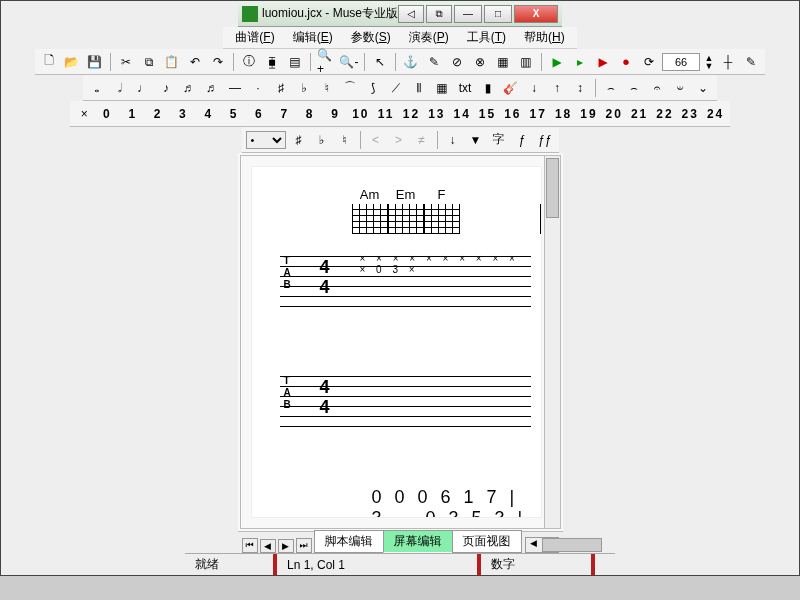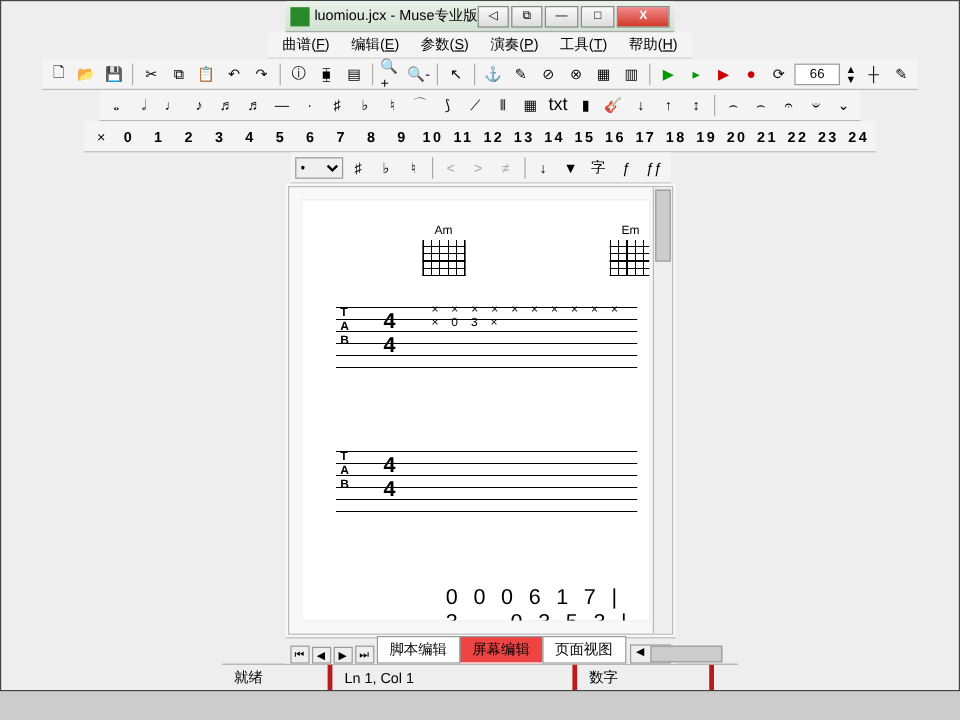--- a/index.html
+++ b/index.html
@@ -24,21 +24,21 @@
 .tab-strip { height: 22px; background: #eee; display: flex; align-items: flex-end; padding: 0 4px; font-size: 12px; border-top: 1px solid #bbb; }
 .tab-strip .tab { padding: 2px 10px; border: 1px solid #999; background: #fff; margin-right: -1px; cursor: default; position: relative; }
 .tab-strip .nav { width: 16px; text-align: center; border: 1px solid #999; background: #eee; margin-right: 2px; font-size: 9px; padding: 1px 0; }
 .tab-strip .scrollbar { flex: 1; height: 16px; background: #eee; border: 1px solid #999; margin-left: 4px; display: flex; }
 .tab-strip .scrollbar .arrow { width: 16px; text-align: center; font-size: 9px; }
 .tab-strip .scrollbar .track { flex: 1; background: #f4f4f4; position: relative; }
 .tab-strip .scrollbar .thumb { position: absolute; left: 0; width: 60px; background: #ccc; border: 1px solid #999; height: 100%; }
 .statusbar { height: 22px; background: #eee; display: flex; align-items: center; font-size: 12px; border-top: 1px solid #aaa; gap: 44px; }
 .statusbar .cell { padding: 0 10px; border-left: 4px solid #b91c1c; height: 100%; display: flex; align-items: center; }
 
-.chord-row { position: absolute; top: 20px; left: 100px; right: 0; display: flex; gap: 120px; font-family: Arial; font-size: 10px; }
+.chord-row { position: absolute; top: 20px; left: 100px; right: 0; display: flex; font-family: Arial; font-size: 13px; }
 .chord-d { text-align: center; }
 .chord-d .grid { width: 36px; height: 30px; background: repeating-linear-gradient(0deg,#000 0,#000 1px,transparent 1px,transparent 6px), repeating-linear-gradient(90deg,#000 0,#000 1px,transparent 1px,transparent 7px); margin: 2px auto 0; }
 .staff { position: absolute; left: 28px; right: 10px; height: 60px; }
 .staff .lines { position:absolute; left:0; right:0; top:0; height: 60px; background: repeating-linear-gradient(0deg,#000 0,#000 1px,transparent 1px,transparent 10px); }
 .staff .tab-label { position:absolute; left:4px; top:8px; font-family: Arial; font-size: 10px; line-height: 12px; font-weight:bold; }
 .staff .ts { position:absolute; left:40px; top:10px; font-family: Arial; font-size:18px; font-weight:bold; line-height: 20px; }
 .staff1 { top: 80px; }
 .staff2 { top: 200px; }
 .xmarks { position:absolute; top:6px; left:80px; right:0; font-family: Arial; font-size: 10px; letter-spacing: 4px; }
 .numrow { position:absolute; top:320px; left:120px; font-family: Arial; font-size:18px; letter-spacing: 4px; }
@@ -122,21 +122,21 @@
     <span class="tb-btn">—</span>
     <span class="tb-btn">·</span>
     <span class="tb-btn">♯</span>
     <span class="tb-btn">♭</span>
     <span class="tb-btn">♮</span>
     <span class="tb-btn">⌒</span>
     <span class="tb-btn">⟆</span>
     <span class="tb-btn">⟋</span>
     <span class="tb-btn">⦀</span>
     <span class="tb-btn">▦</span>
-    <span class="tb-btn" style="font-size:15px">txt</span>
+    <span class="tb-btn" style="font-size:12px">txt</span>
     <span class="tb-btn">▮</span>
     <span class="tb-btn">🎸</span>
     <span class="tb-btn">↓</span>
     <span class="tb-btn">↑</span>
     <span class="tb-btn">↕</span>
     <span class="sep"></span>
     <span class="tb-btn">⌢</span>
     <span class="tb-btn">⌢</span>
     <span class="tb-btn">𝄐</span>
     <span class="tb-btn">𝄑</span>
@@ -221,21 +221,21 @@
         <div class="numrow">0    0    0 6 1 7  | 3 —    0 3 5 3  | 6 — —        6   | 2 —</div>
       </div>
     </div>
 
     <div class="tab-strip">
       <span class="nav">⏮</span>
       <span class="nav">◀</span>
       <span class="nav">▶</span>
       <span class="nav">⏭</span>
       <span class="tab">脚本编辑</span>
-      <span class="tab" style="background:#ef4444;border-bottom-color:#fff">屏幕编辑</span>
+      <span class="tab" style="background:#86efac;border-bottom-color:#fff">屏幕编辑</span>
       <span class="tab">页面视图</span>
       <div class="scrollbar">
         <span class="arrow">◀</span>
         <div class="track">
             <div class="thumb"></div>
           </div>
         <span class="arrow">▶</span>
       </div>
     </div>
   </div>

